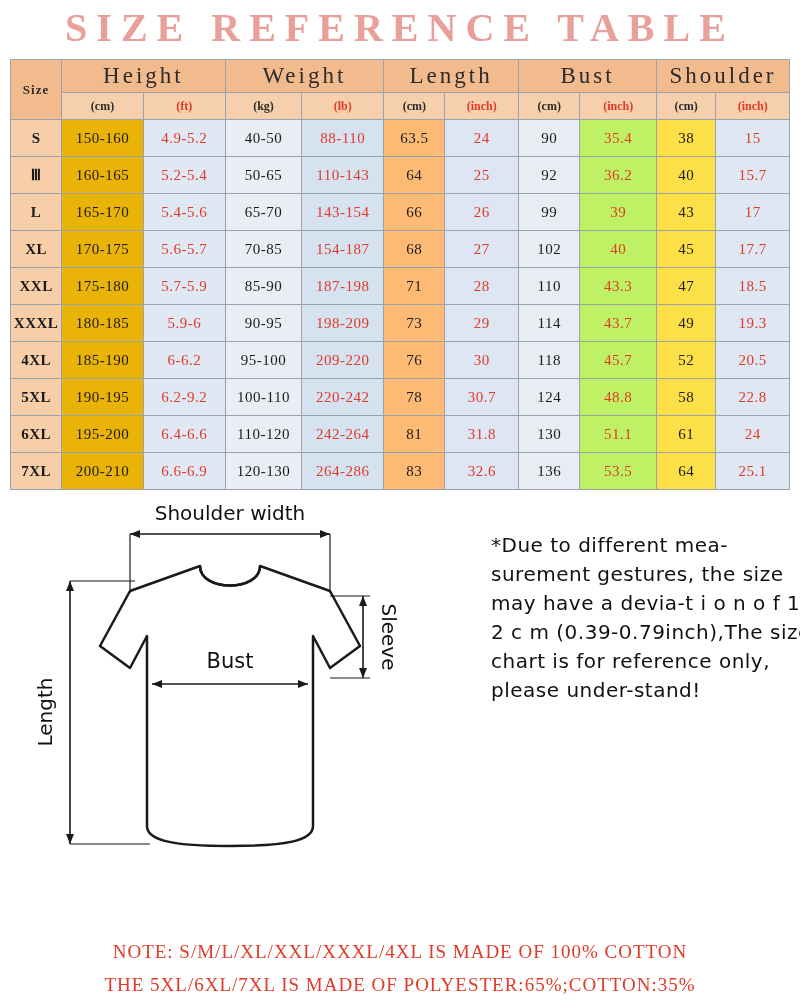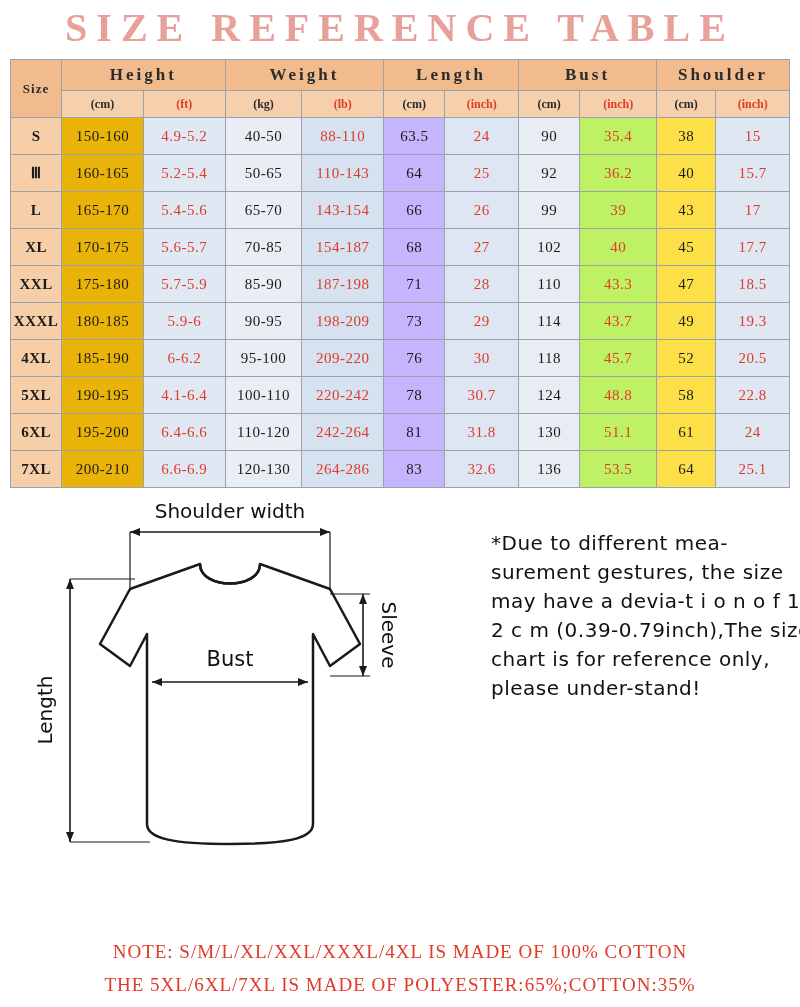--- a/index.html
+++ b/index.html
@@ -43,22 +43,22 @@
     font-size: 14px;
   }
   table.size-table td, table.size-table th {
     border: 1px solid #9aa3ad;
     text-align: center;
     padding: 3px 1px;
     font-family: "Liberation Serif", serif;
   }
   .hdr-group {
     background: #f2bb8e;
-    font-size: 17px;
-    font-weight: bold;
+    font-size: 23px;
+    font-weight: normal;
     letter-spacing: 3px;
     color: #2b2b2b;
     height: 24px;
   }
   .hdr-size {
     background: #f2bb8e;
     font-size: 13px;
     color: #2b2b2b;
     letter-spacing: 1px;
   }
@@ -80,21 +80,21 @@
     font-size: 15px;
     letter-spacing: 0.5px;
     color: #1a1a1a;
   }
   td.cell.red { color: #e03a28; }
   
   .bg-a { background: #eab308; }
   .bg-b { background: #dfe8f3; }
   .bg-c { background: #e9eef5; }
   .bg-d { background: #d6e2f0; }
-  .bg-e { background: #c4b5fd; margin-left: 40px; }
+  .bg-e { background: #fdba74; margin-left: 40px; }
   .bg-f { background: #dde6f2; }
   .bg-g { background: #e8edf4; }
   .bg-h { background: #bef264; }
   .bg-i { background: #fde047; }
   .bg-j { background: #dee7f2; }
   
   .mid {
     position: relative;
     height: 380px;
     margin-top: 6px;
@@ -270,21 +270,21 @@
           <td class="cell bg-e">76</td>
           <td class="cell red bg-f">30</td>
           <td class="cell bg-g">118</td>
           <td class="cell red bg-h">45.7</td>
           <td class="cell bg-i">52</td>
           <td class="cell red bg-j">20.5</td>
         </tr>
         <tr>
           <td class="cell col-size">5XL</td>
           <td class="cell bg-a">190-195</td>
-          <td class="cell red bg-b">4.1-6.4</td>
+          <td class="cell red bg-b">6.2-9.2</td>
           <td class="cell bg-c">100-110</td>
           <td class="cell red bg-d">220-242</td>
           <td class="cell bg-e">78</td>
           <td class="cell red bg-f">30.7</td>
           <td class="cell bg-g">124</td>
           <td class="cell red bg-h">48.8</td>
           <td class="cell bg-i">58</td>
           <td class="cell red bg-j">22.8</td>
         </tr>
         <tr>

